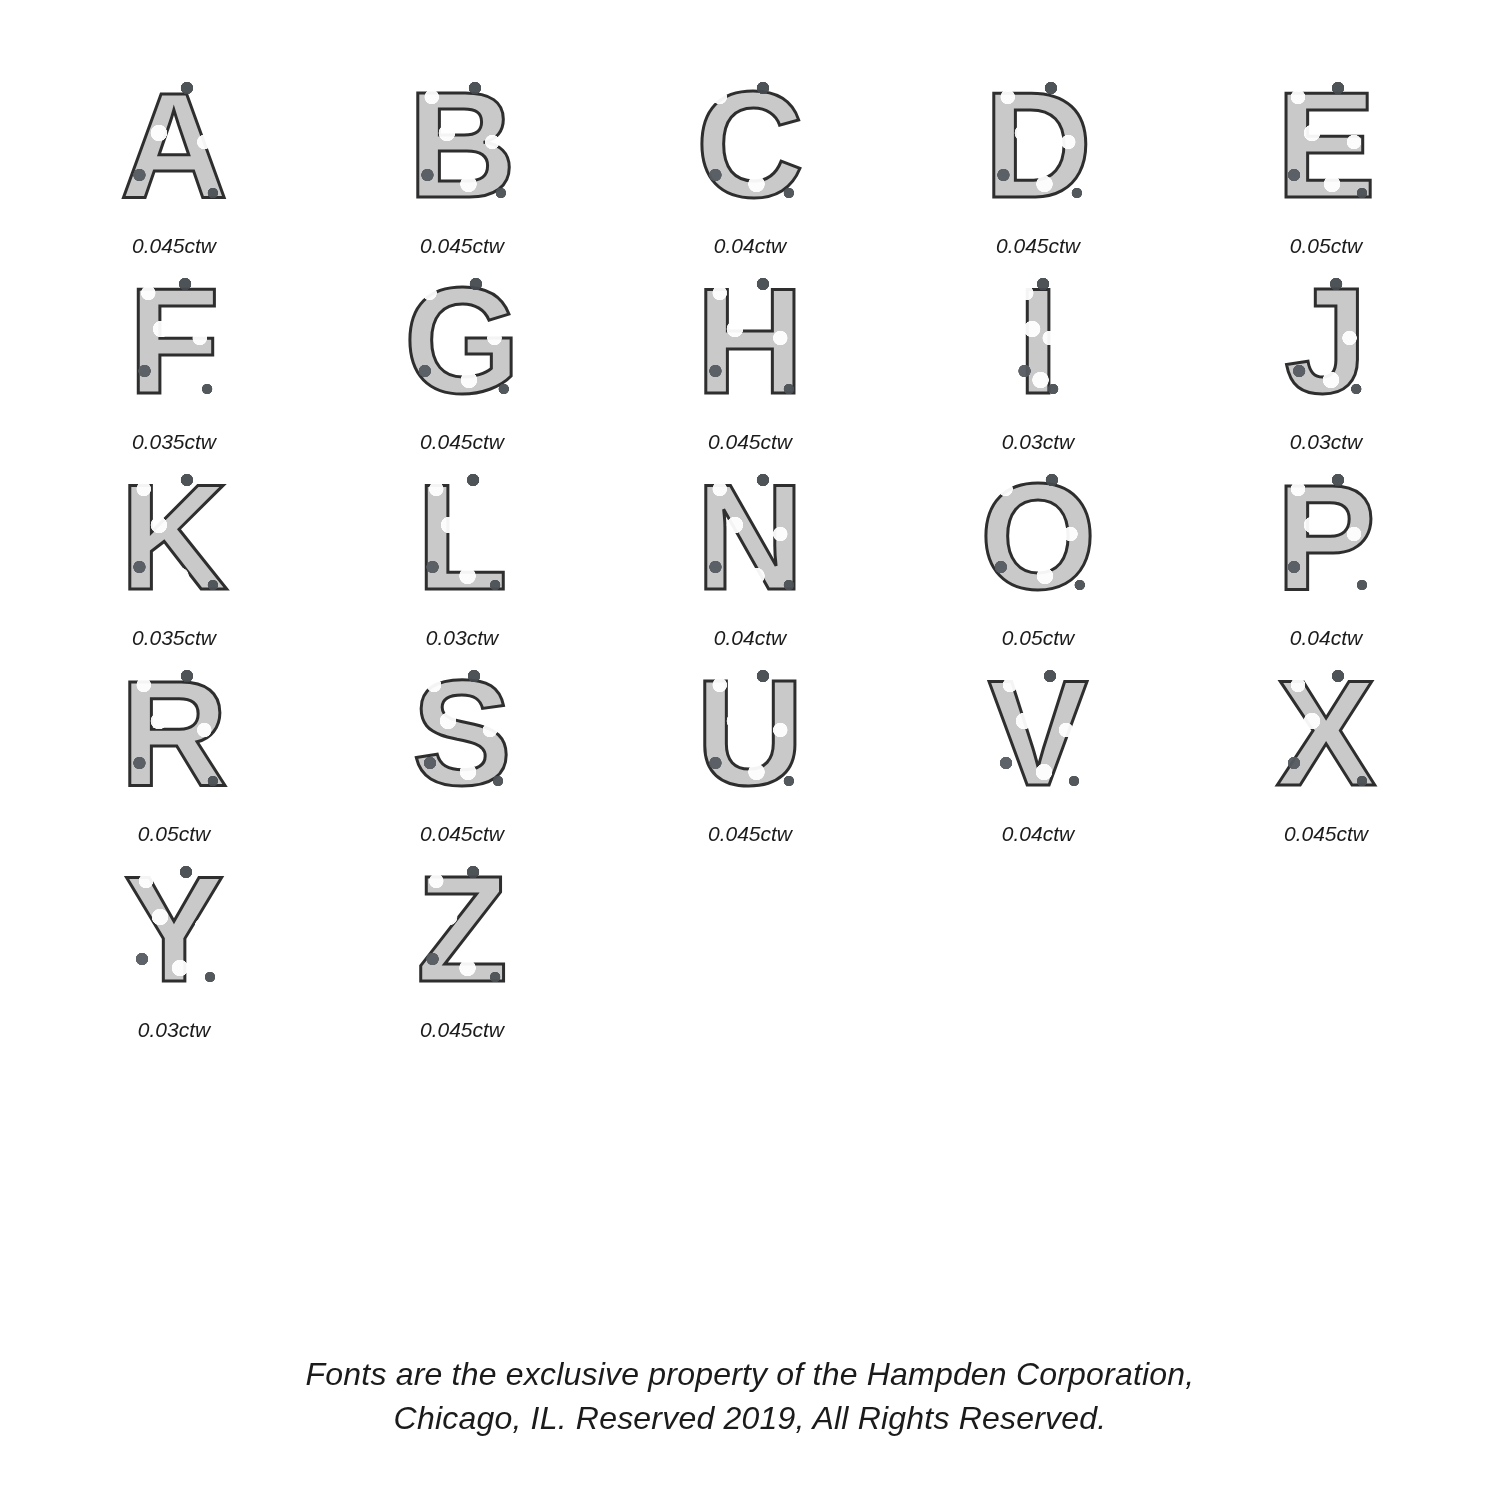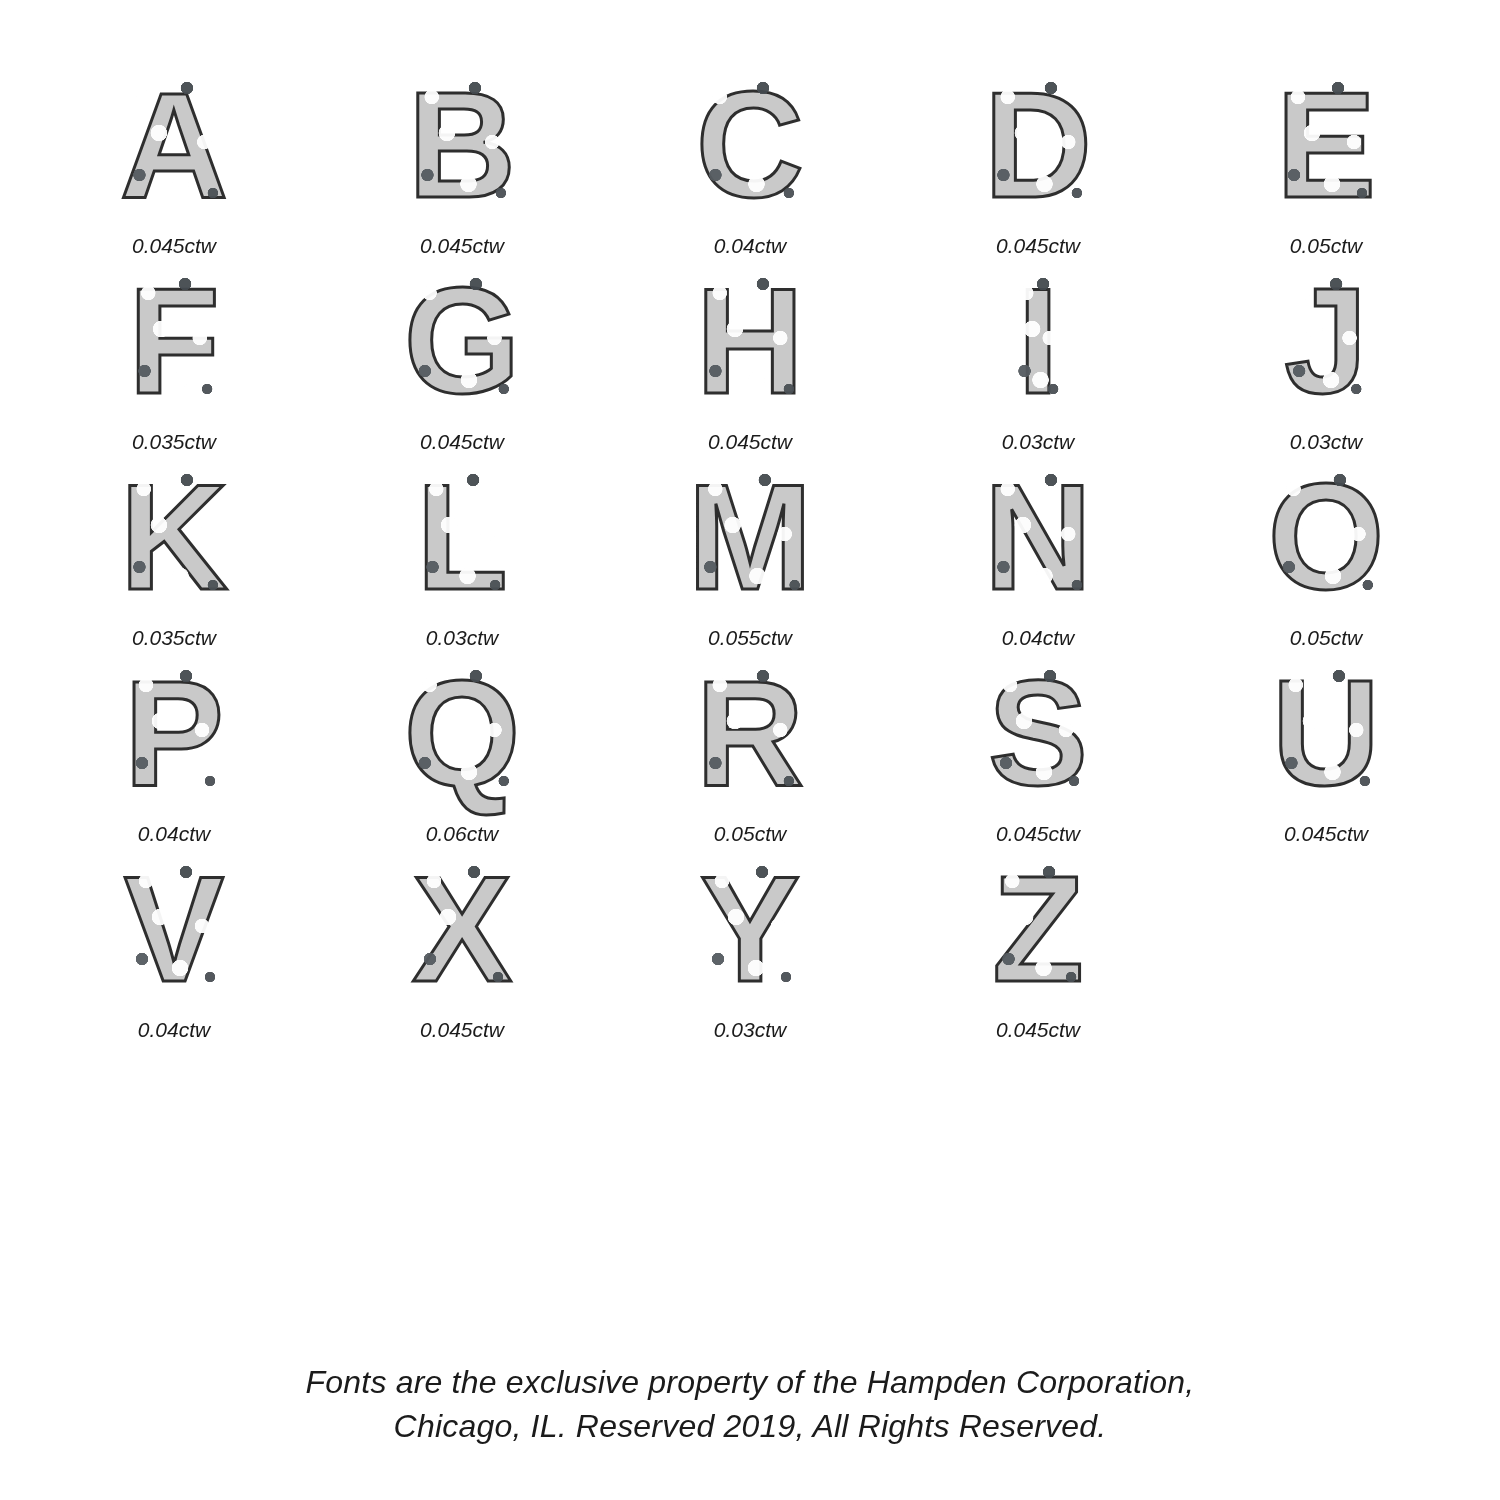--- a/index.html
+++ b/index.html
@@ -84,21 +84,21 @@
     font-family: "Liberation Sans", sans-serif;
     font-style: italic;
     font-size: 21px;
     color: #1b1b1b;
     white-space: nowrap;
   }
   #footer {
     position: absolute;
     left: 0;
     right: 0;
-    bottom: 52px;
+    bottom: 60px;
     text-align: center;
     font-family: "Liberation Sans", sans-serif;
     font-style: italic;
     font-size: 32px;
     line-height: 44px;
     color: #1b1b1b;
     letter-spacing: 0.2px;
   }
   #footer .line { display: block; }
 </style>
@@ -186,26 +186,20 @@
       <div class="ctw">0.035ctw</div>
     </div>
 
     <div class="cell">
       <div class="glyph-box">
         <span class="glyph"><span class="inner">L</span><span class="stones"></span></span>
       </div>
       <div class="ctw">0.03ctw</div>
     </div>
 
-    <div class="cell">
-      <div class="glyph-box">
-        <span class="glyph"><span class="inner">M</span><span class="stones"></span></span>
-      </div>
-      <div class="ctw">0.055ctw</div>
-    </div>
 
     <div class="cell">
       <div class="glyph-box">
         <span class="glyph"><span class="inner">N</span><span class="stones"></span></span>
       </div>
       <div class="ctw">0.04ctw</div>
     </div>
 
     <div class="cell">
       <div class="glyph-box">
@@ -214,26 +208,20 @@
       <div class="ctw">0.05ctw</div>
     </div>
 
     <div class="cell">
       <div class="glyph-box">
         <span class="glyph"><span class="inner">P</span><span class="stones"></span></span>
       </div>
       <div class="ctw">0.04ctw</div>
     </div>
 
-    <div class="cell">
-      <div class="glyph-box">
-        <span class="glyph"><span class="inner">Q</span><span class="stones"></span></span>
-      </div>
-      <div class="ctw">0.06ctw</div>
-    </div>
 
     <div class="cell">
       <div class="glyph-box">
         <span class="glyph"><span class="inner">R</span><span class="stones"></span></span>
       </div>
       <div class="ctw">0.05ctw</div>
     </div>
 
     <div class="cell">
       <div class="glyph-box">

